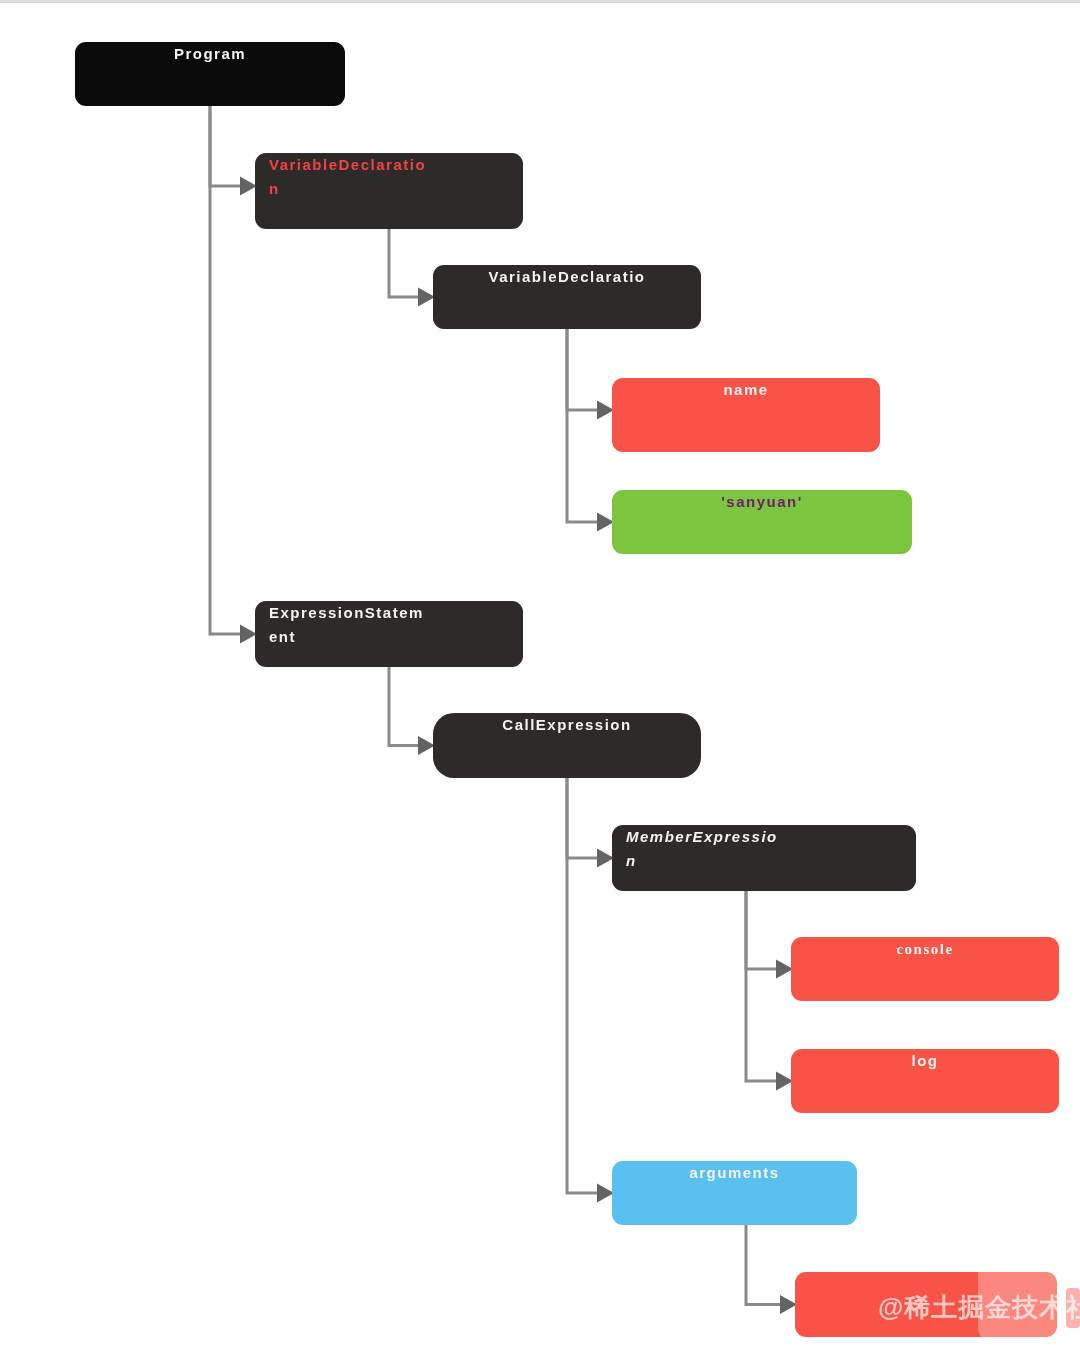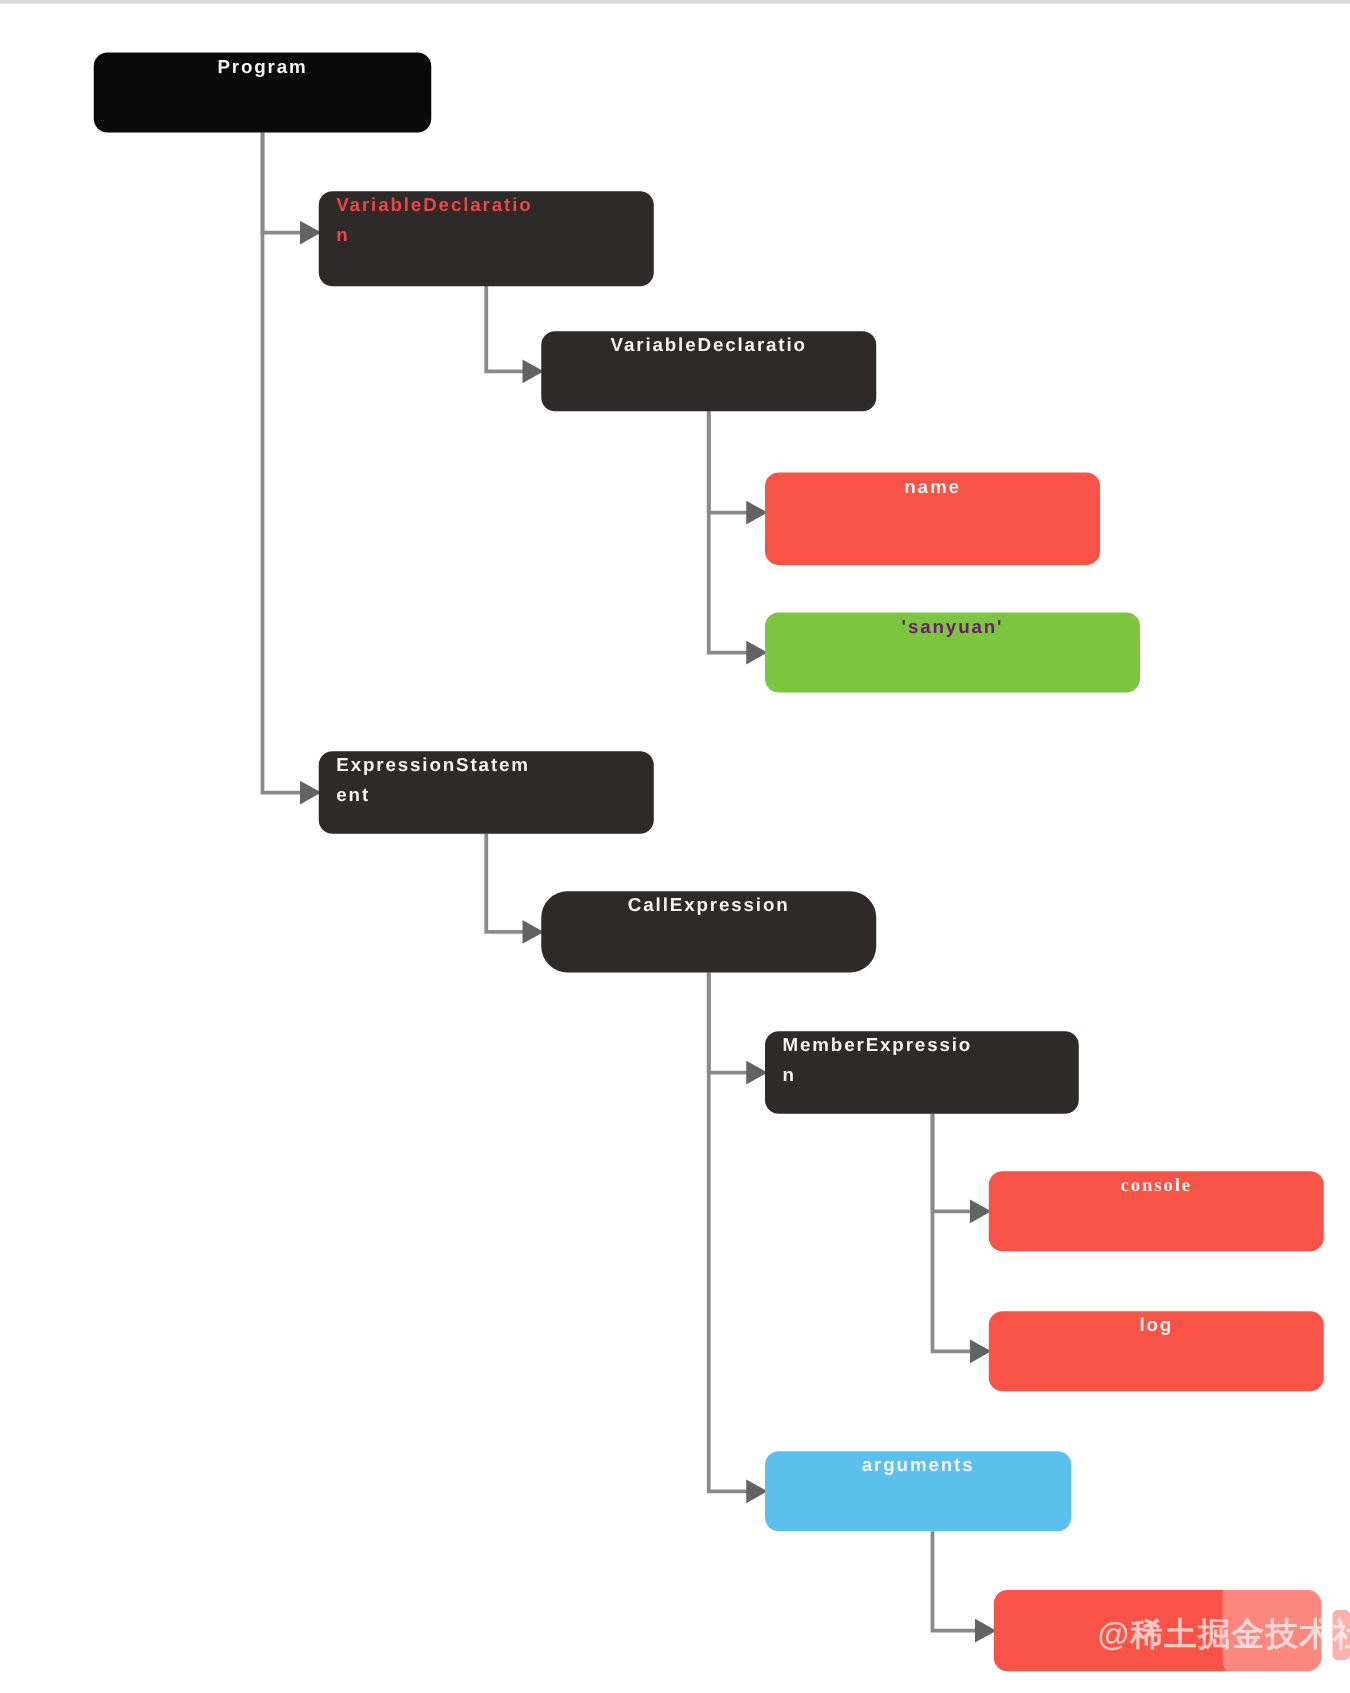--- a/index.html
+++ b/index.html
@@ -105,21 +105,21 @@
   <div id="nodes">
       <div class="node" style="left: 75px; top: 42px; width: 270px; height: 64px; background: rgb(11, 10, 10); color: rgb(246, 244, 243);"><span>Program</span></div>
       <div class="node align-left" style="left: 255px; top: 153px; width: 268px; height: 76px; background: rgb(45, 42, 41); color: #ef4444;"><span>VariableDeclaratio
 n</span></div>
       <div class="node" style="left: 433px; top: 265px; width: 268px; height: 64px; background: rgb(45, 42, 41); color: rgb(246, 244, 243);"><span>VariableDeclaratio</span></div>
       <div class="node" style="left: 612px; top: 378px; width: 268px; height: 74px; background: rgb(249, 83, 71); color: rgb(246, 244, 243);"><span>name</span></div>
       <div class="node" style="left: 612px; top: 490px; width: 300px; height: 64px; background: rgb(124, 198, 63); color: #701a75;"><span>'sanyuan'</span></div>
       <div class="node align-left" style="left: 255px; top: 601px; width: 268px; height: 66px; background: rgb(45, 42, 41); color: rgb(246, 244, 243);"><span>ExpressionStatem
 ent</span></div>
       <div class="node" style="left: 433px; top: 713px; width: 268px; height: 65px; background: rgb(45, 42, 41); color: rgb(246, 244, 243); border-radius: 21px;"><span>CallExpression</span></div>
-      <div class="node align-left" style="left: 612px; top: 825px; width: 251px; height: 66px; background: rgb(45, 42, 41); color: rgb(246, 244, 243);"><span>MemberExpressio
+      <div class="node align-left" style="left: 612px; top: 825px; width: 304px; height: 66px; background: rgb(45, 42, 41); color: rgb(246, 244, 243); font-style: italic;"><span>MemberExpressio
 n</span></div>
       <div class="node" style="left: 791px; top: 937px; width: 268px; height: 64px; background: rgb(249, 83, 71); color: rgb(246, 244, 243); font-family: Liberation Serif, serif;"><span>console</span></div>
       <div class="node" style="left: 791px; top: 1049px; width: 268px; height: 64px; background: rgb(249, 83, 71); color: rgb(246, 244, 243);"><span>log</span></div>
       <div class="node" style="left: 612px; top: 1161px; width: 245px; height: 64px; background: rgb(92, 192, 238); color: rgb(246, 244, 243);"><span>arguments</span></div>
       <div class="node" style="left: 795px; top: 1272px; width: 262px; height: 65px; background: rgb(249, 83, 71); color: rgb(246, 244, 243);"><span></span></div>
     </div>
   <div class="wm-blob"></div>
   <div class="wm-strip"></div>
   <div class="watermark">@稀土掘金技术社区</div>
 </div>

